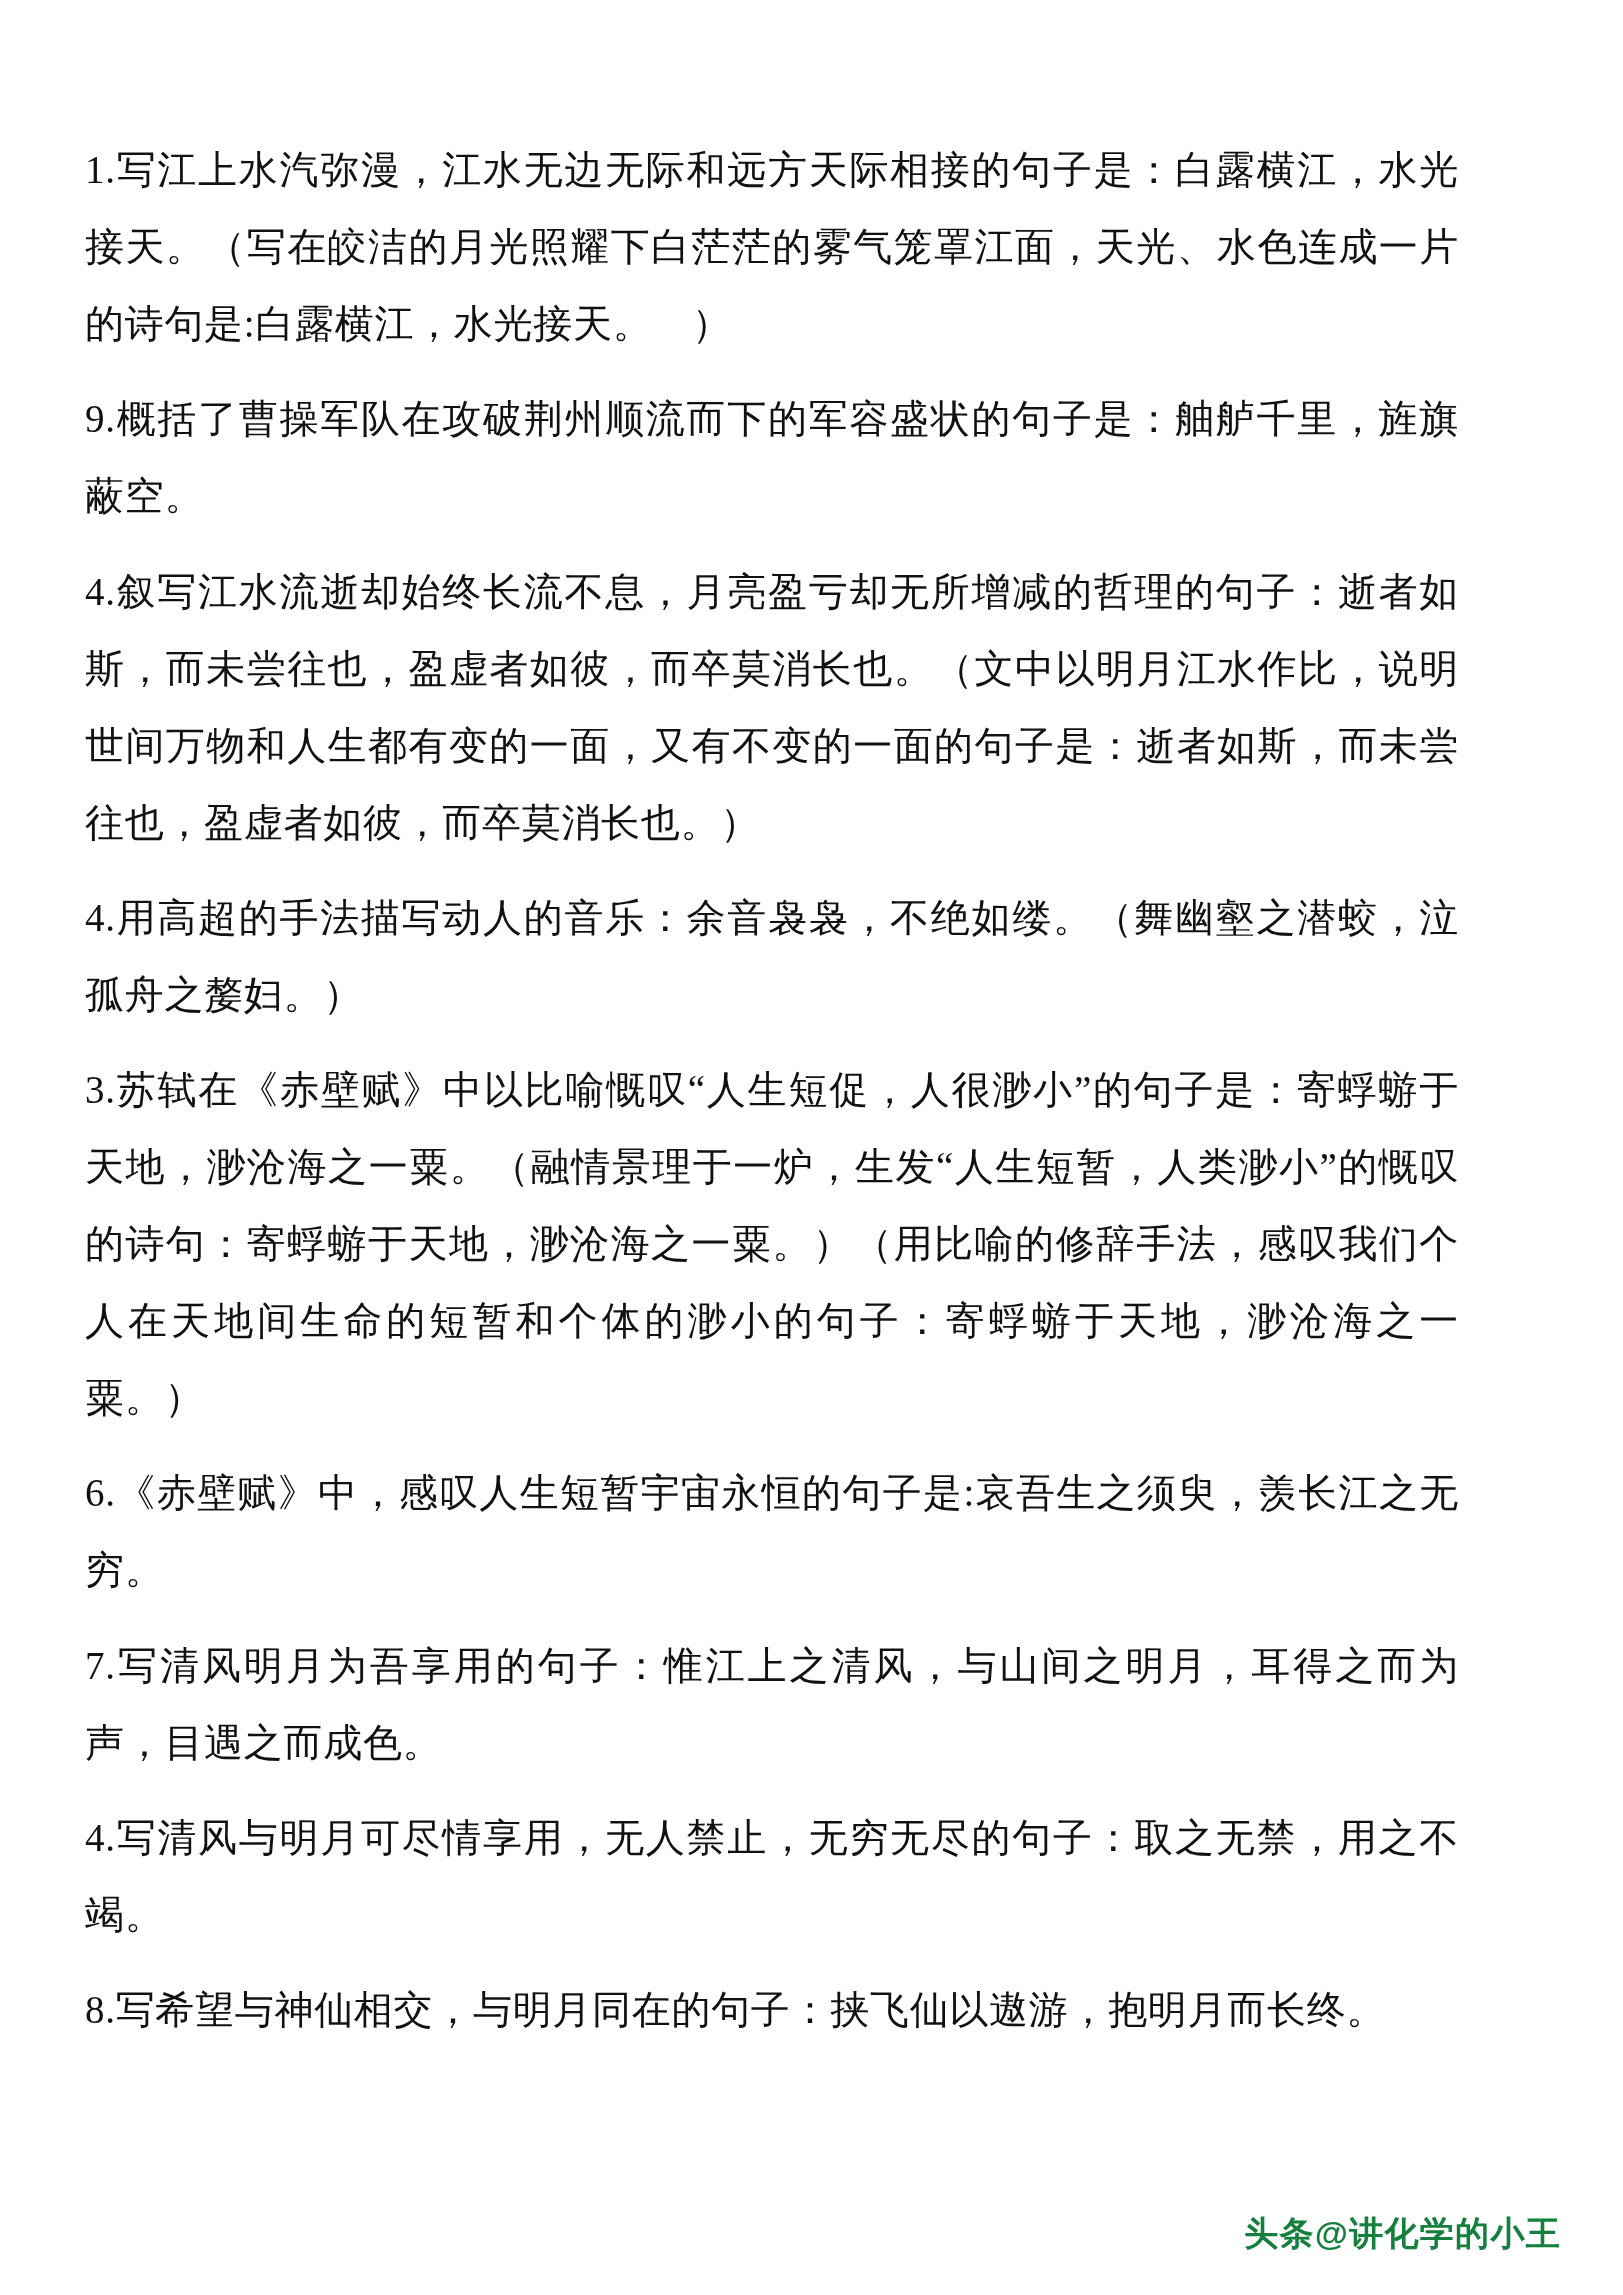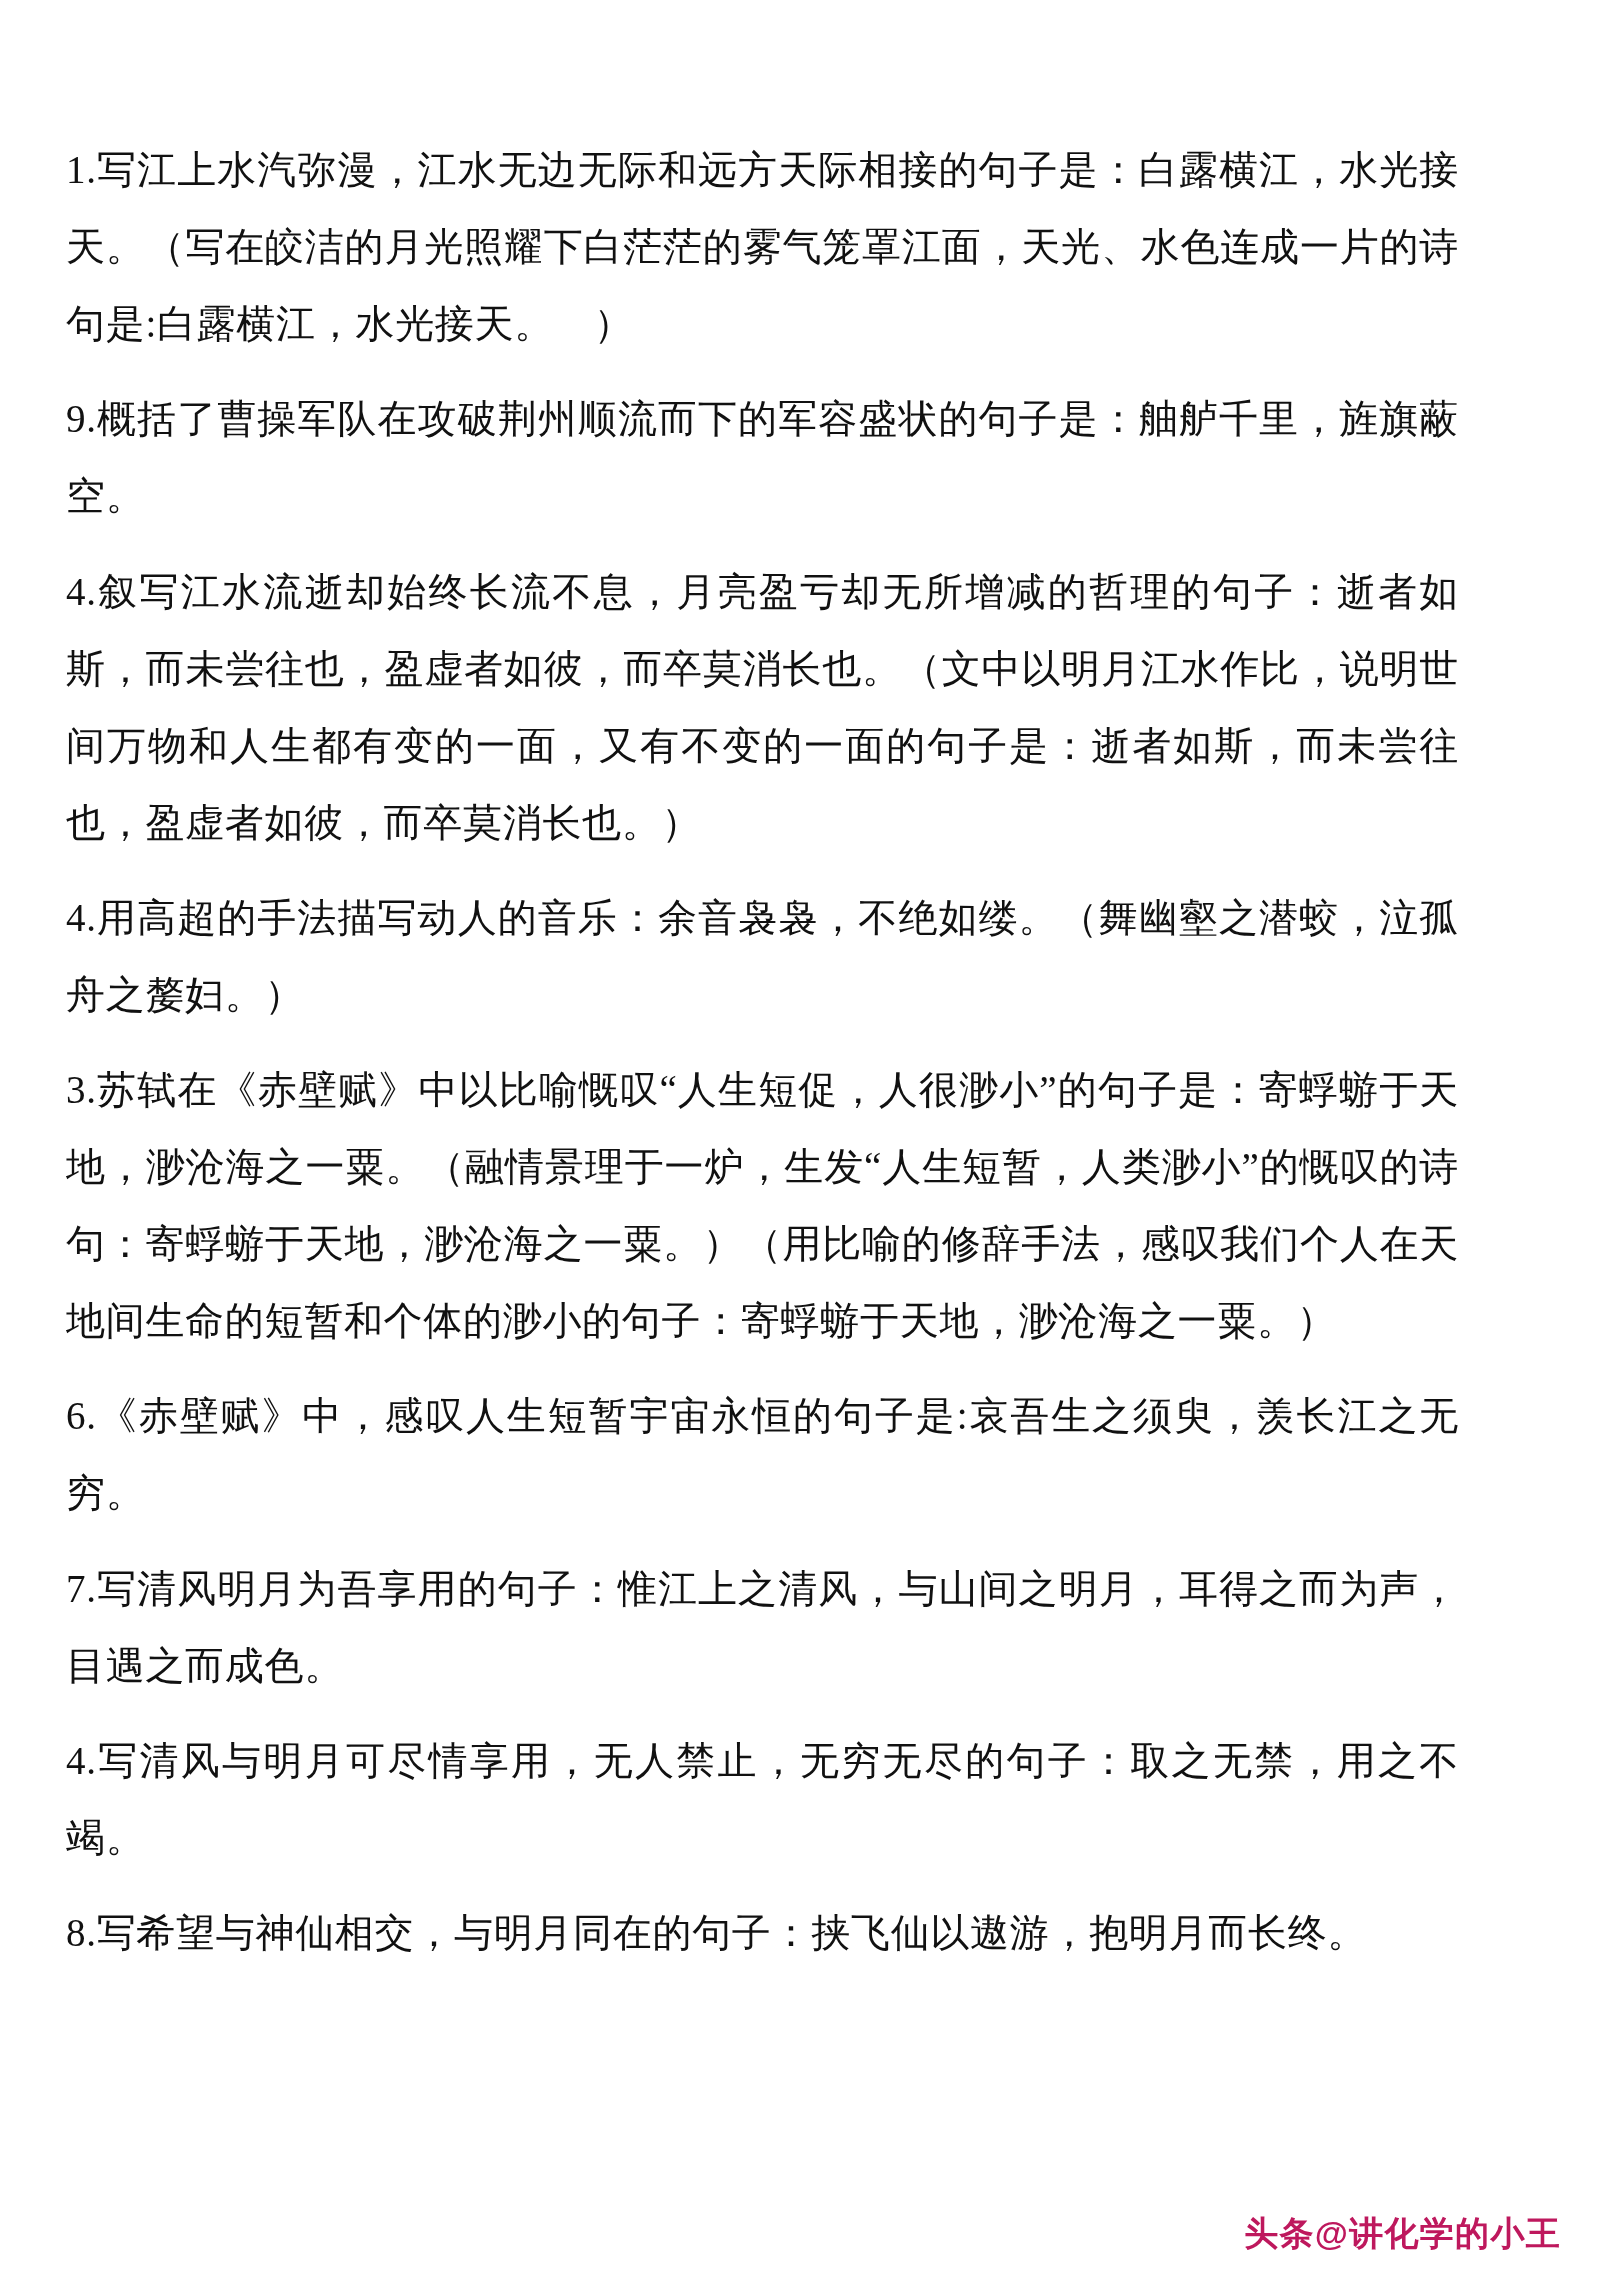--- a/index.html
+++ b/index.html
@@ -6,21 +6,21 @@
     margin: 0;
     padding: 0;
     background: #ffffff;
   }
   .page {
     position: relative;
     width: 1623px;
     height: 2295px;
     background: #ffffff;
     box-sizing: border-box;
-    padding: 131px 164px 0 66px;
+    padding: 131px 164px 0 85px;
     overflow: hidden;
     font-family: "Liberation Serif", "DejaVu Serif", serif;
     color: #111111;
   }
   .content {
     width: 100%;
   }
   .content p.item {
     margin: 0 0 18.3px 0;
     font-size: 39px;
@@ -29,21 +29,21 @@
     letter-spacing: 0.7px;
     word-break: break-all;
   }
   .watermark {
     position: absolute;
     right: 62px;
     bottom: 38px;
     font-family: "Liberation Sans", "DejaVu Sans", sans-serif;
     font-weight: 700;
     font-size: 34px;
-    color: #be185d;
+    color: #15803d;
     letter-spacing: 1.3px;
   }
 </style>
 </head>
 <body>
 
 <div class="page">
   <div class="content">
 
   <p class="item">1.写江上水汽弥漫，江水无边无际和远方天际相接的句子是：白露横江，水光接天。（写在皎洁的月光照耀下白茫茫的雾气笼罩江面，天光、水色连成一片的诗句是:白露横江，水光接天。　）</p>

